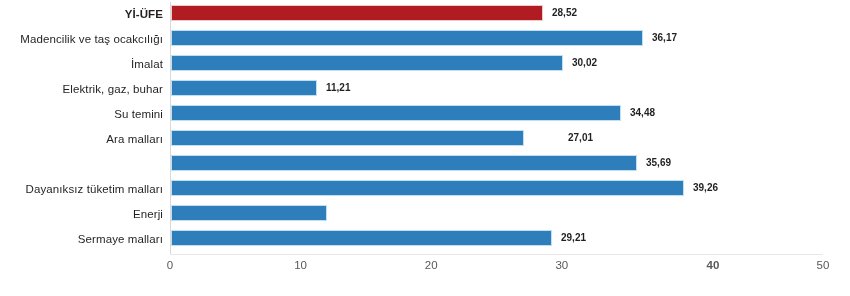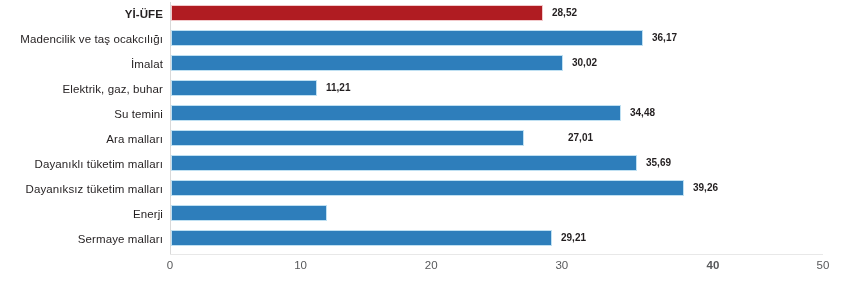--- a/index.html
+++ b/index.html
@@ -125,21 +125,20 @@
         <div class="cat-label">Su temini</div>
         <div class="bar blue" style="width: 450px; background: rgb(46, 126, 187);"></div>
         <div class="val-label" style="left: 630px;">34,48</div>
       </div>
       <div class="row" style="top: 126px;">
         <div class="cat-label">Ara malları</div>
         <div class="bar blue" style="width: 353px; background: rgb(46, 126, 187);"></div>
         <div class="val-label" style="left: 533px; margin-left: 35px;">27,01</div>
       </div>
       <div class="row" style="top: 151px;">
-        <div class="cat-label">Dayanıklı tüketim malları</div>
         <div class="bar blue" style="width: 466px; background: rgb(46, 126, 187);"></div>
         <div class="val-label" style="left: 646px;">35,69</div>
       </div>
       <div class="row" style="top: 176px;">
         <div class="cat-label">Dayanıksız tüketim malları</div>
         <div class="bar blue" style="width: 513px; background: rgb(46, 126, 187);"></div>
         <div class="val-label" style="left: 693px;">39,26</div>
       </div>
       <div class="row" style="top: 201px;">
         <div class="cat-label">Enerji</div>

